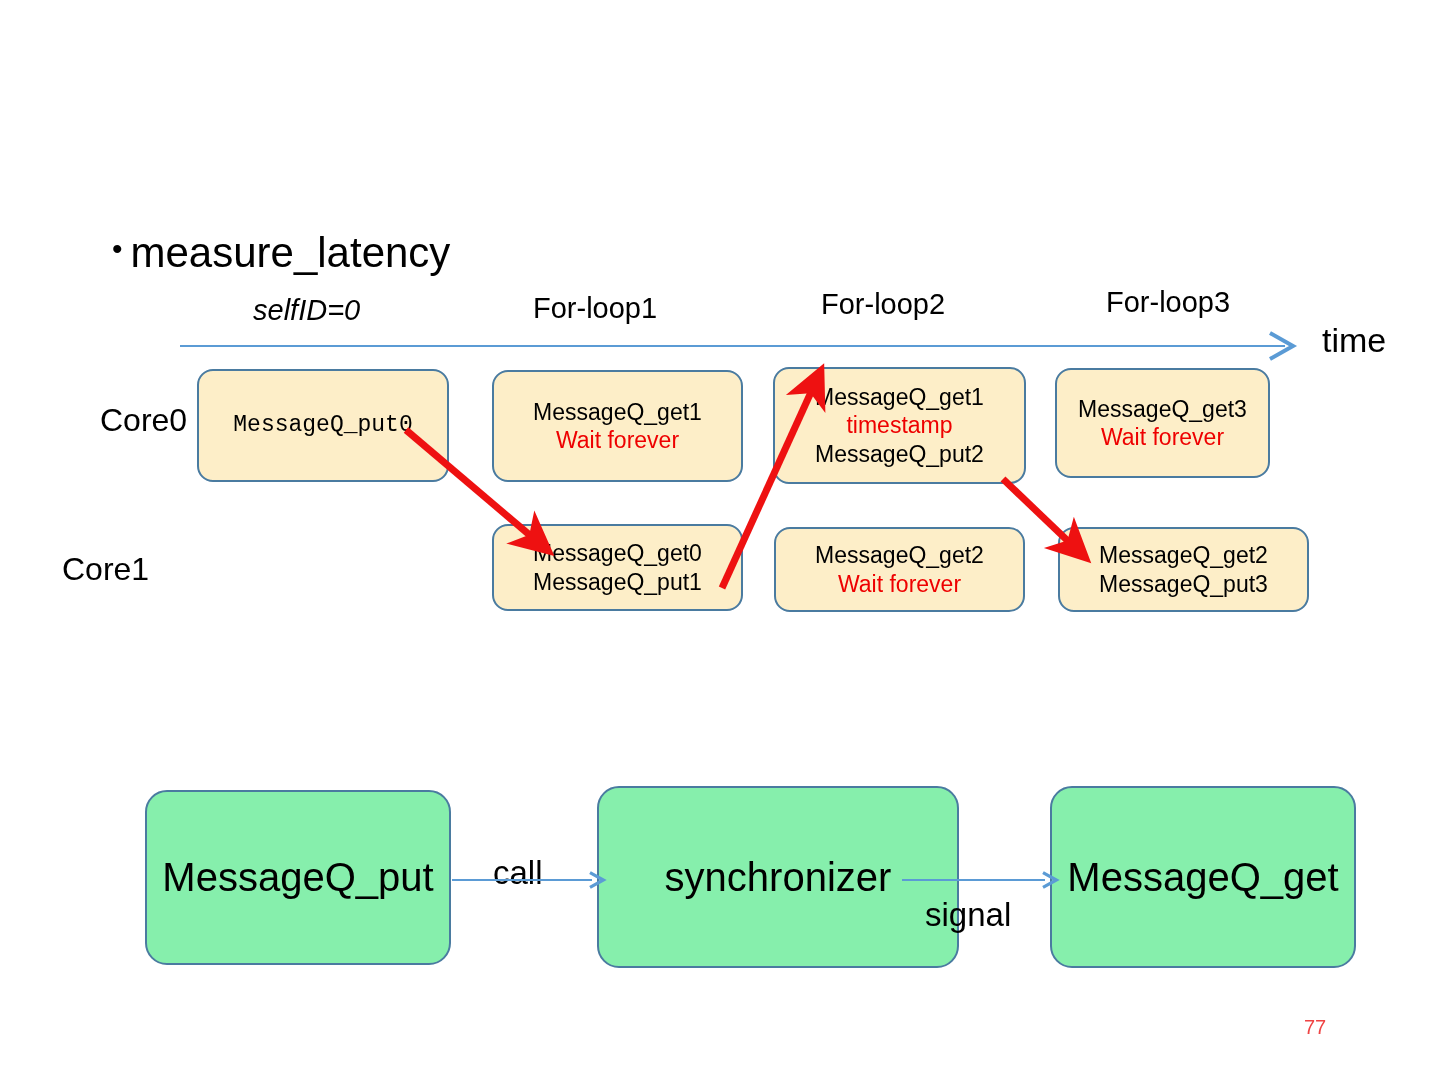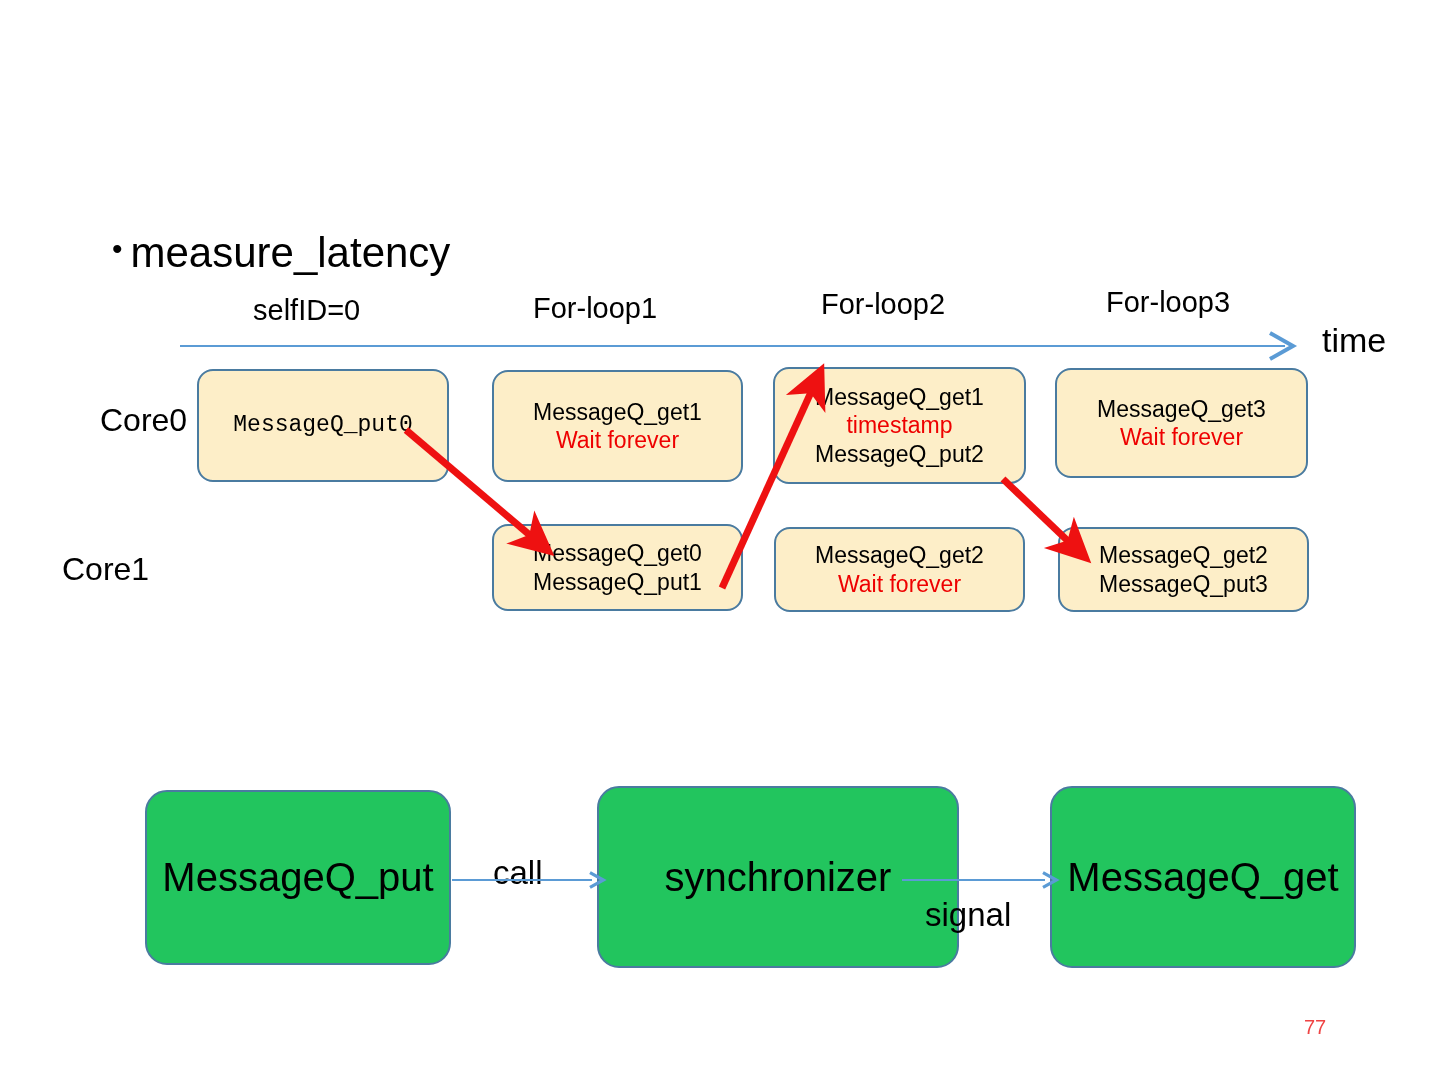--- a/index.html
+++ b/index.html
@@ -104,21 +104,21 @@
     white-space: nowrap;
   }
   .pbox .ln.red { color: #ee0000; }
 
   .pbox.small { font-size: 23px; }
 
   
   .fbox {
     position: absolute;
     box-sizing: border-box;
-    background: #22c55e;
+    background: #86efac;
     border: 2px solid #4a7ba0;
     border-radius: 22px;
     display: flex;
     align-items: center;
     justify-content: center;
     font-size: 40px;
     white-space: nowrap;
   }
 
   .flow-caption {
@@ -150,21 +150,21 @@
 
 <div id="slide">
 
 
   <div class="bullet-row">
     <span class="bullet-dot">•</span>
     <span class="bullet-text">measure_latency</span>
   </div>
 
   <div id="phase-host">
-      <div class="phase-label" style="left: 253px; top: 294px;">selfID=0</div>
+      <div class="phase-label" style="left: 253px; top: 294px; font-style: italic;">selfID=0</div>
       <div class="phase-label" style="left: 533px; top: 292px;">For-loop1</div>
       <div class="phase-label" style="left: 821px; top: 288px;">For-loop2</div>
       <div class="phase-label" style="left: 1106px; top: 286px;">For-loop3</div>
     </div>
 
   <svg class="timeline-svg" viewBox="0 0 1140 40">
     <line x1="0" y1="20" x2="1105" y2="20" stroke="#5b9bd5" stroke-width="2.2"></line>
     <polyline points="1090,7 1113,20 1090,33" fill="none" stroke="#5b9bd5" stroke-width="4"></polyline>
   </svg>
   <div class="time-label">time</div>
@@ -176,21 +176,21 @@
       </div>
       <div class="pbox small" style="left: 492px; top: 370px; width: 251px; height: 112px;">
         <span class="ln">MessageQ_get1</span>
         <span class="ln red">Wait forever</span>
       </div>
       <div class="pbox small" style="left: 773px; top: 367px; width: 253px; height: 117px;">
         <span class="ln">MessageQ_get1</span>
         <span class="ln red">timestamp</span>
         <span class="ln">MessageQ_put2</span>
       </div>
-      <div class="pbox small" style="left: 1055px; top: 368px; width: 253px; height: 110px;">
+      <div class="pbox small" style="left: 1055px; top: 368px; width: 215px; height: 110px;">
         <span class="ln">MessageQ_get3</span>
         <span class="ln red">Wait forever</span>
       </div>
       <div class="core-label" style="left: 62px; top: 551px;">Core1</div>
       <div class="pbox small" style="left: 492px; top: 524px; width: 251px; height: 87px;">
         <span class="ln">MessageQ_get0</span>
         <span class="ln">MessageQ_put1</span>
       </div>
       <div class="pbox small" style="left: 774px; top: 527px; width: 251px; height: 85px;">
         <span class="ln">MessageQ_get2</span>

